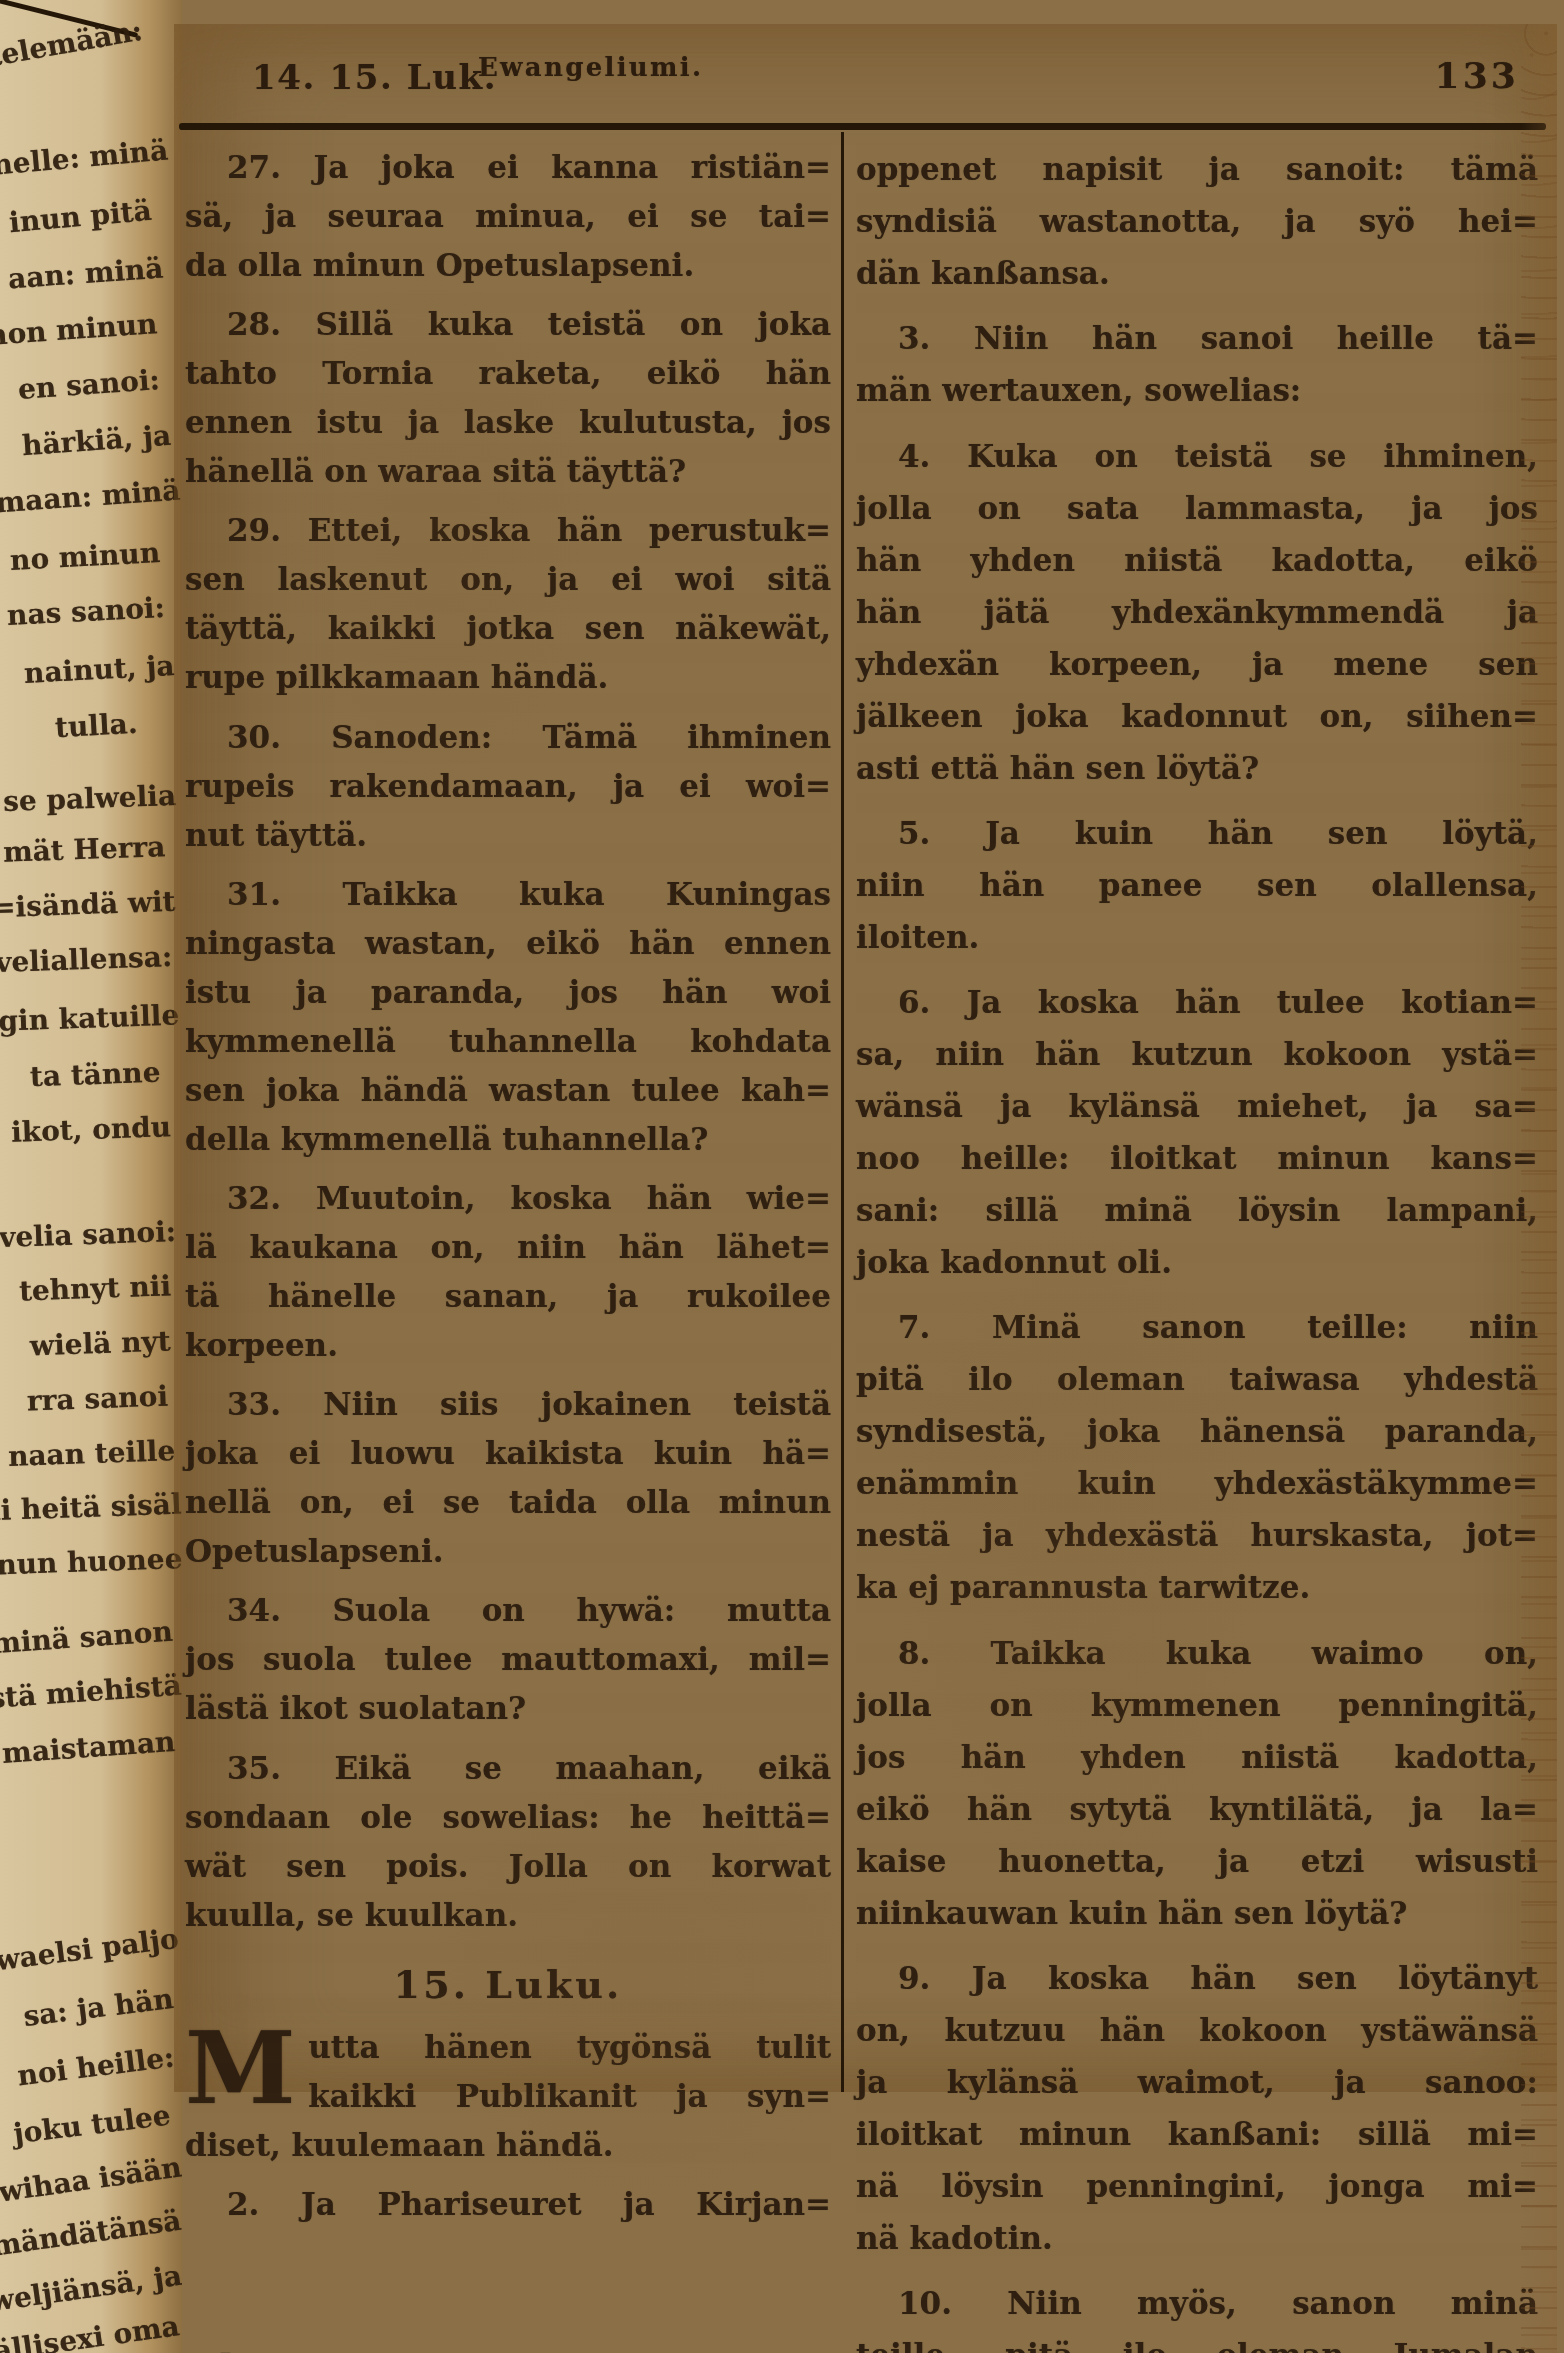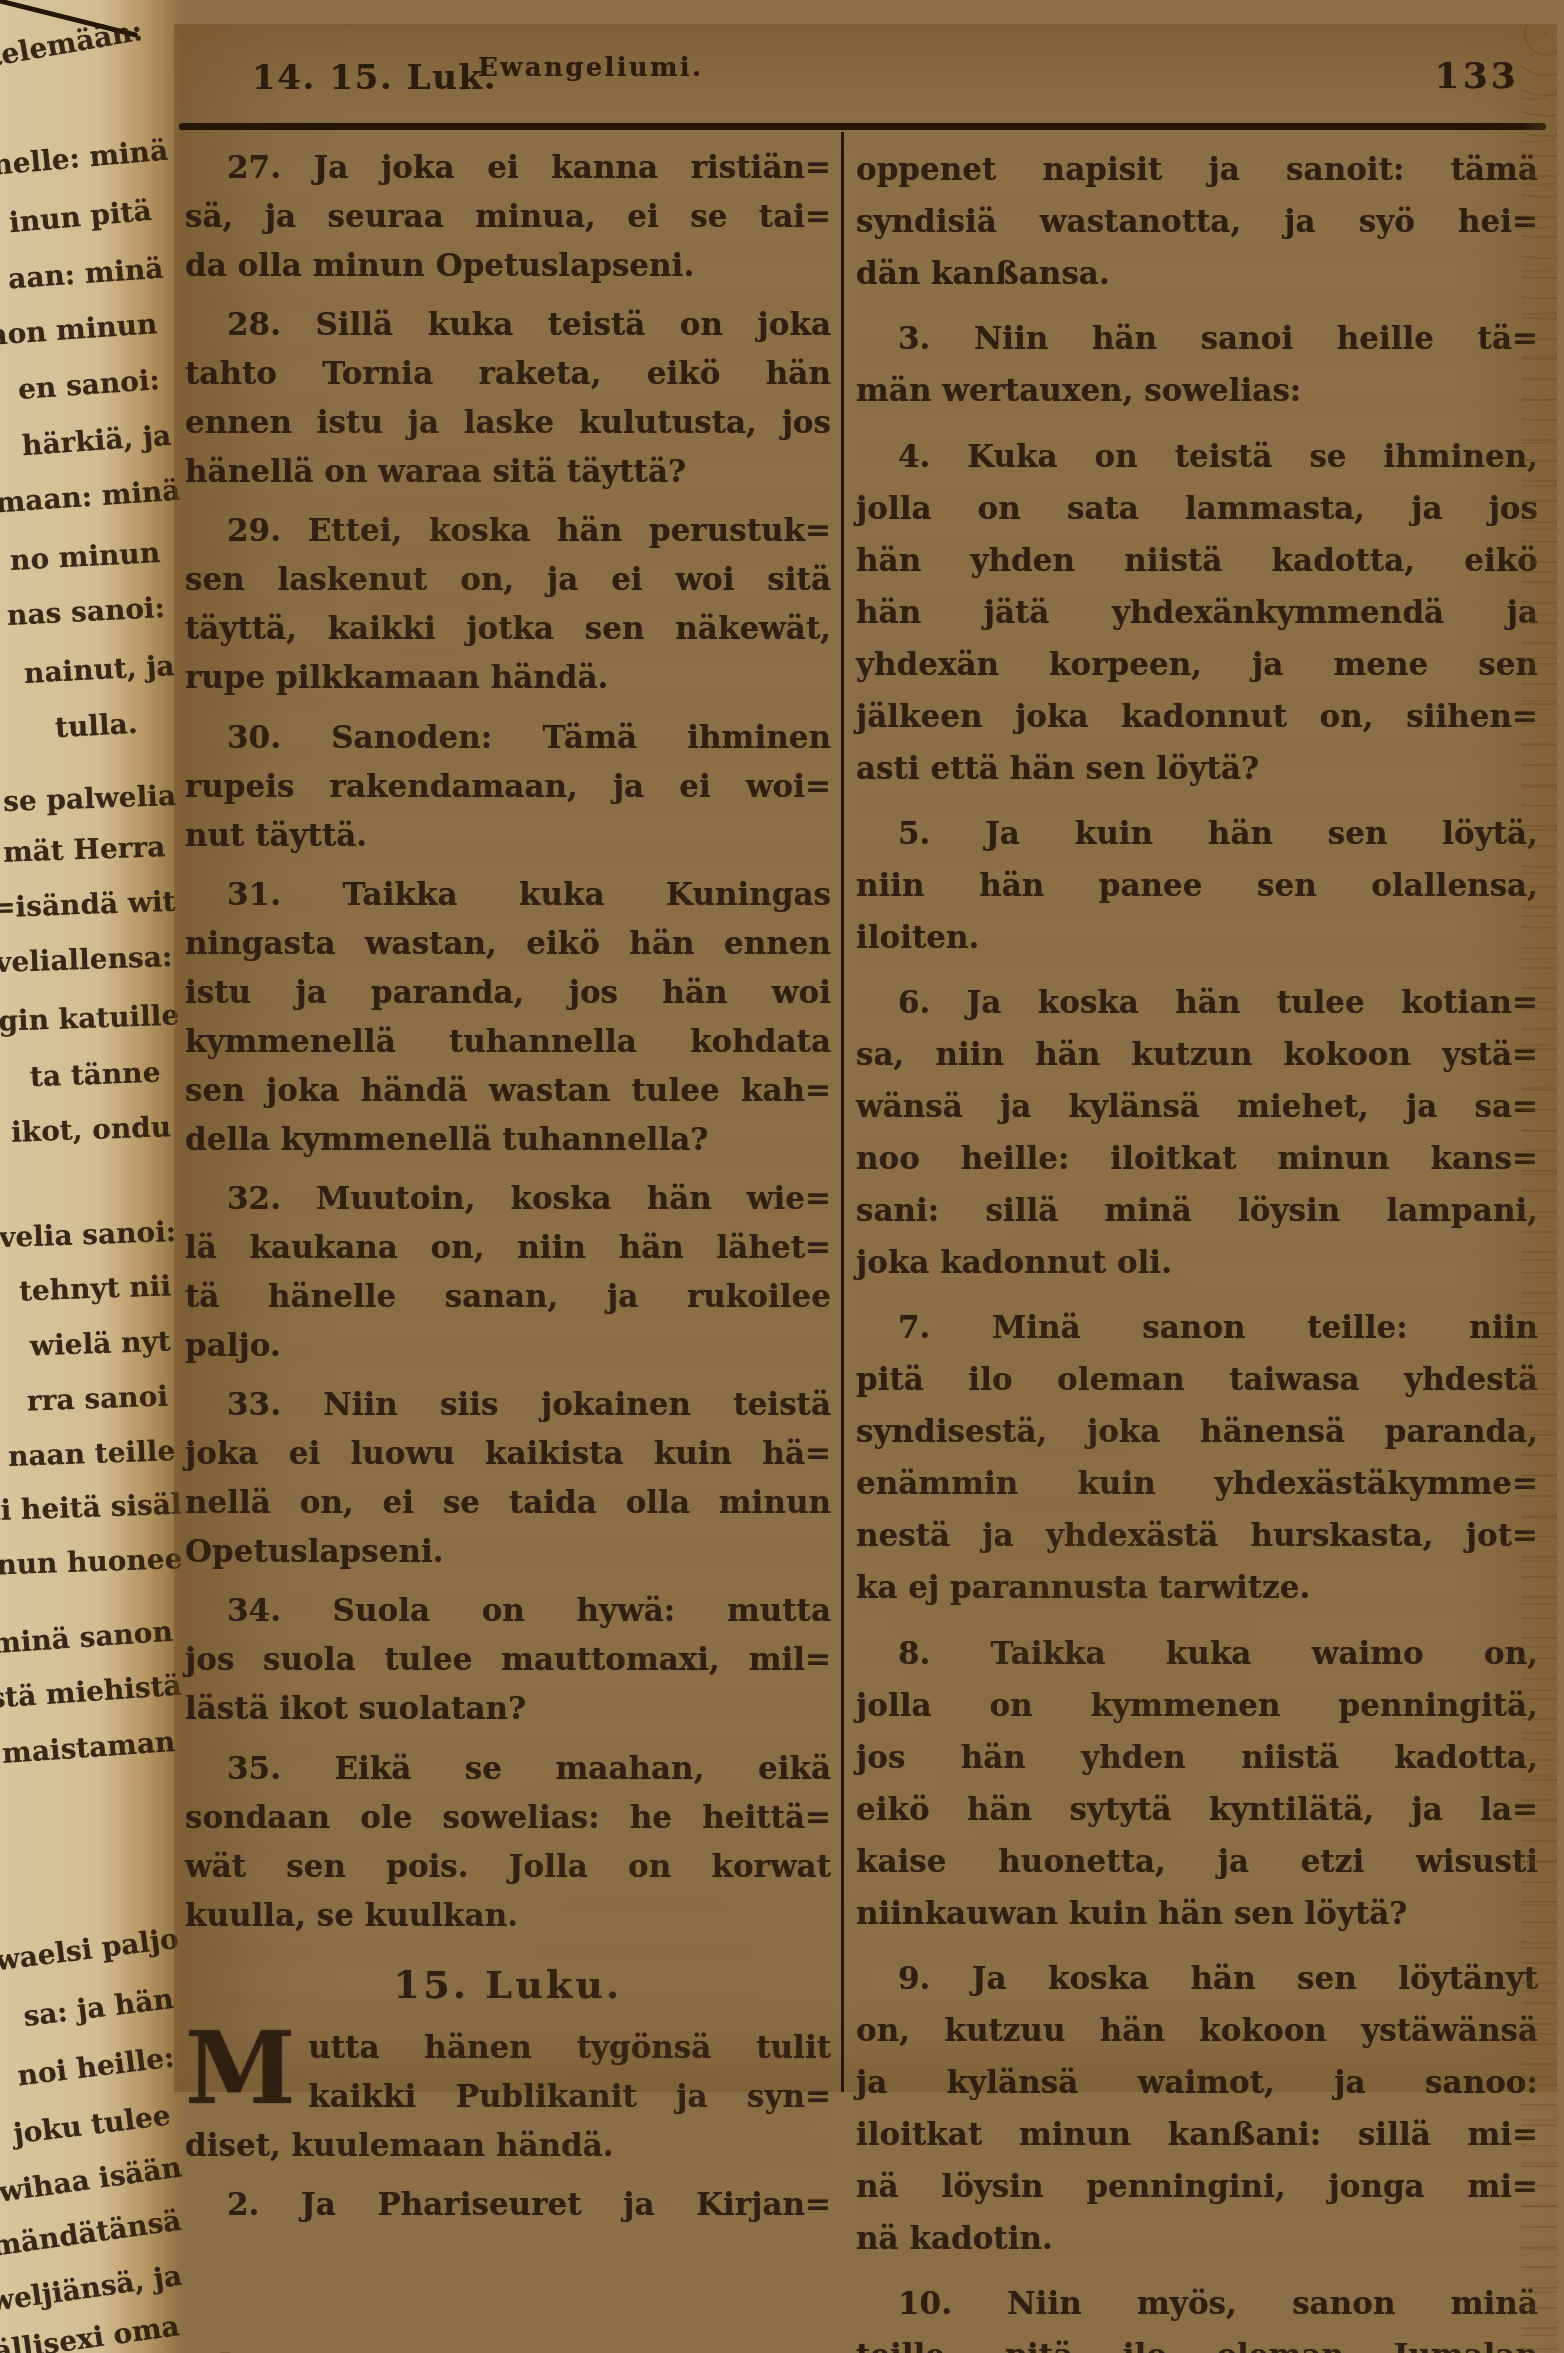--- a/index.html
+++ b/index.html
@@ -157,21 +157,21 @@
         <div class="tline">ningasta wastan, eikö hän ennen</div>
         <div class="tline">istu ja paranda, jos hän woi</div>
         <div class="tline">kymmenellä tuhannella kohdata</div>
         <div class="tline">sen joka händä wastan tulee kah=</div>
         <div class="tline endline">della kymmenellä tuhannella?</div>
       </div>
       <div class="verse">
         <div class="tline first">32. Muutoin, koska hän wie=</div>
         <div class="tline">lä kaukana on, niin hän lähet=</div>
         <div class="tline">tä hänelle sanan, ja rukoilee</div>
-        <div class="tline endline">paljo.</div>
+        <div class="tline endline">korpeen.</div>
       </div>
       <div class="verse">
         <div class="tline first">33. Niin siis jokainen teistä</div>
         <div class="tline">joka ei luowu kaikista kuin hä=</div>
         <div class="tline">nellä on, ei se taida olla minun</div>
         <div class="tline endline">Opetuslapseni.</div>
       </div>
       <div class="verse">
         <div class="tline first">34. Suola on hywä: mutta</div>
         <div class="tline">jos suola tulee mauttomaxi, mil=</div>

